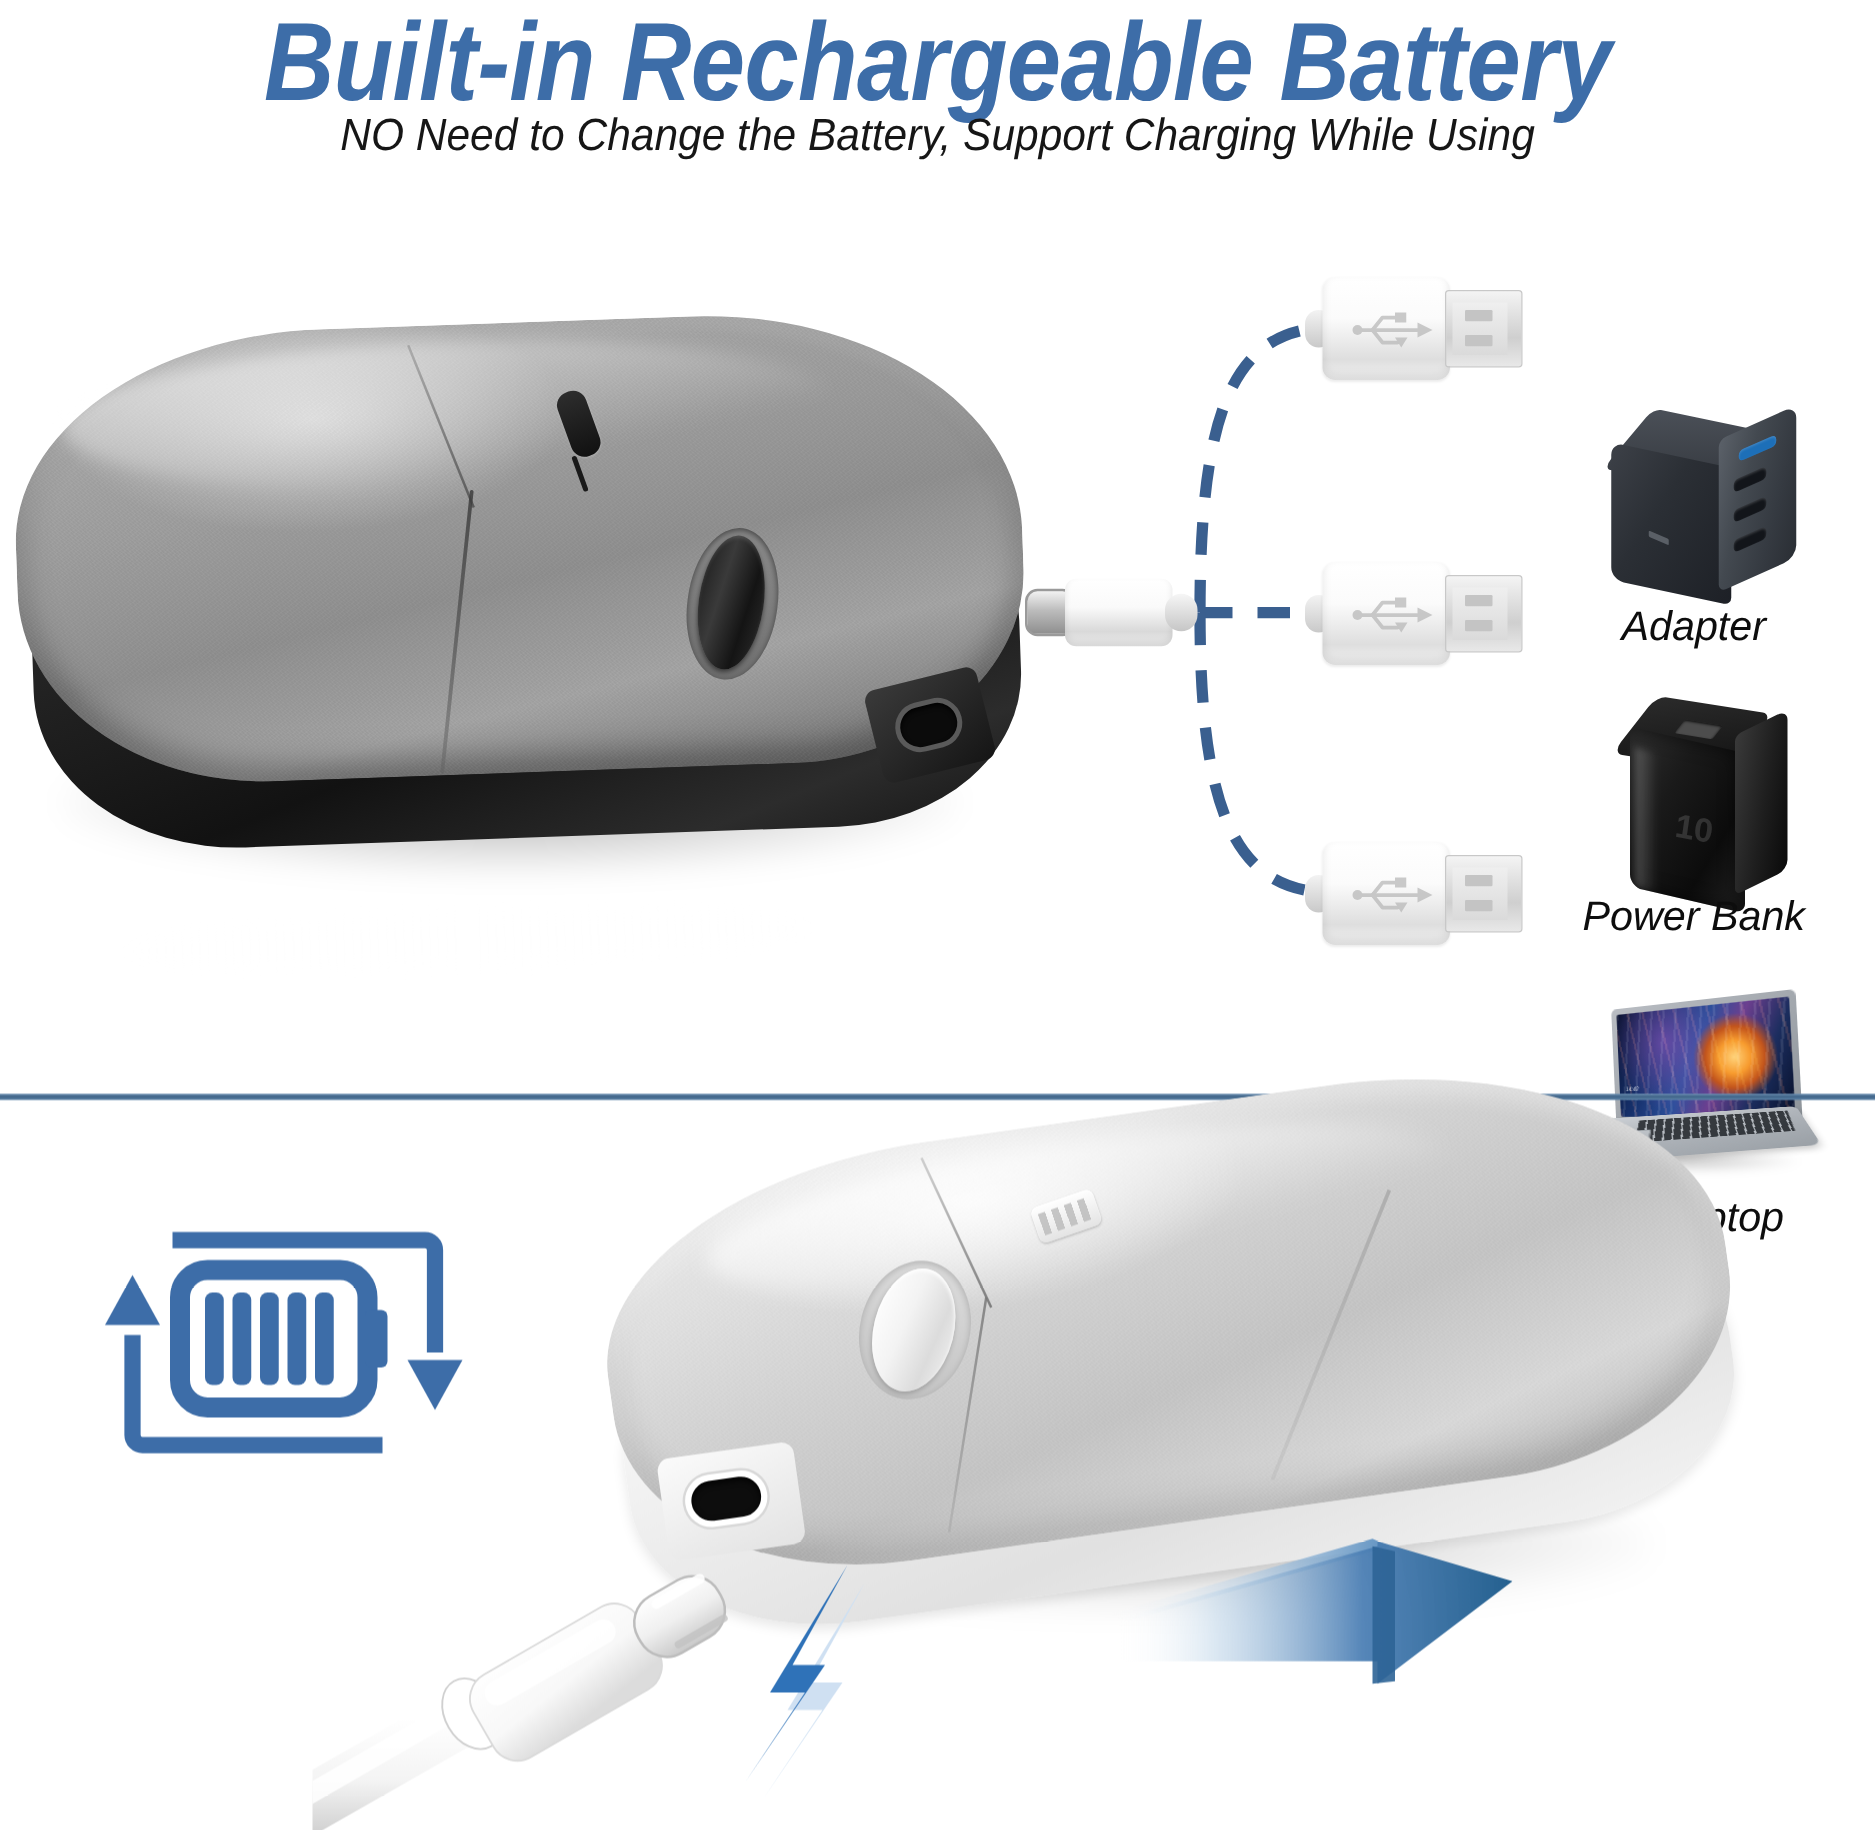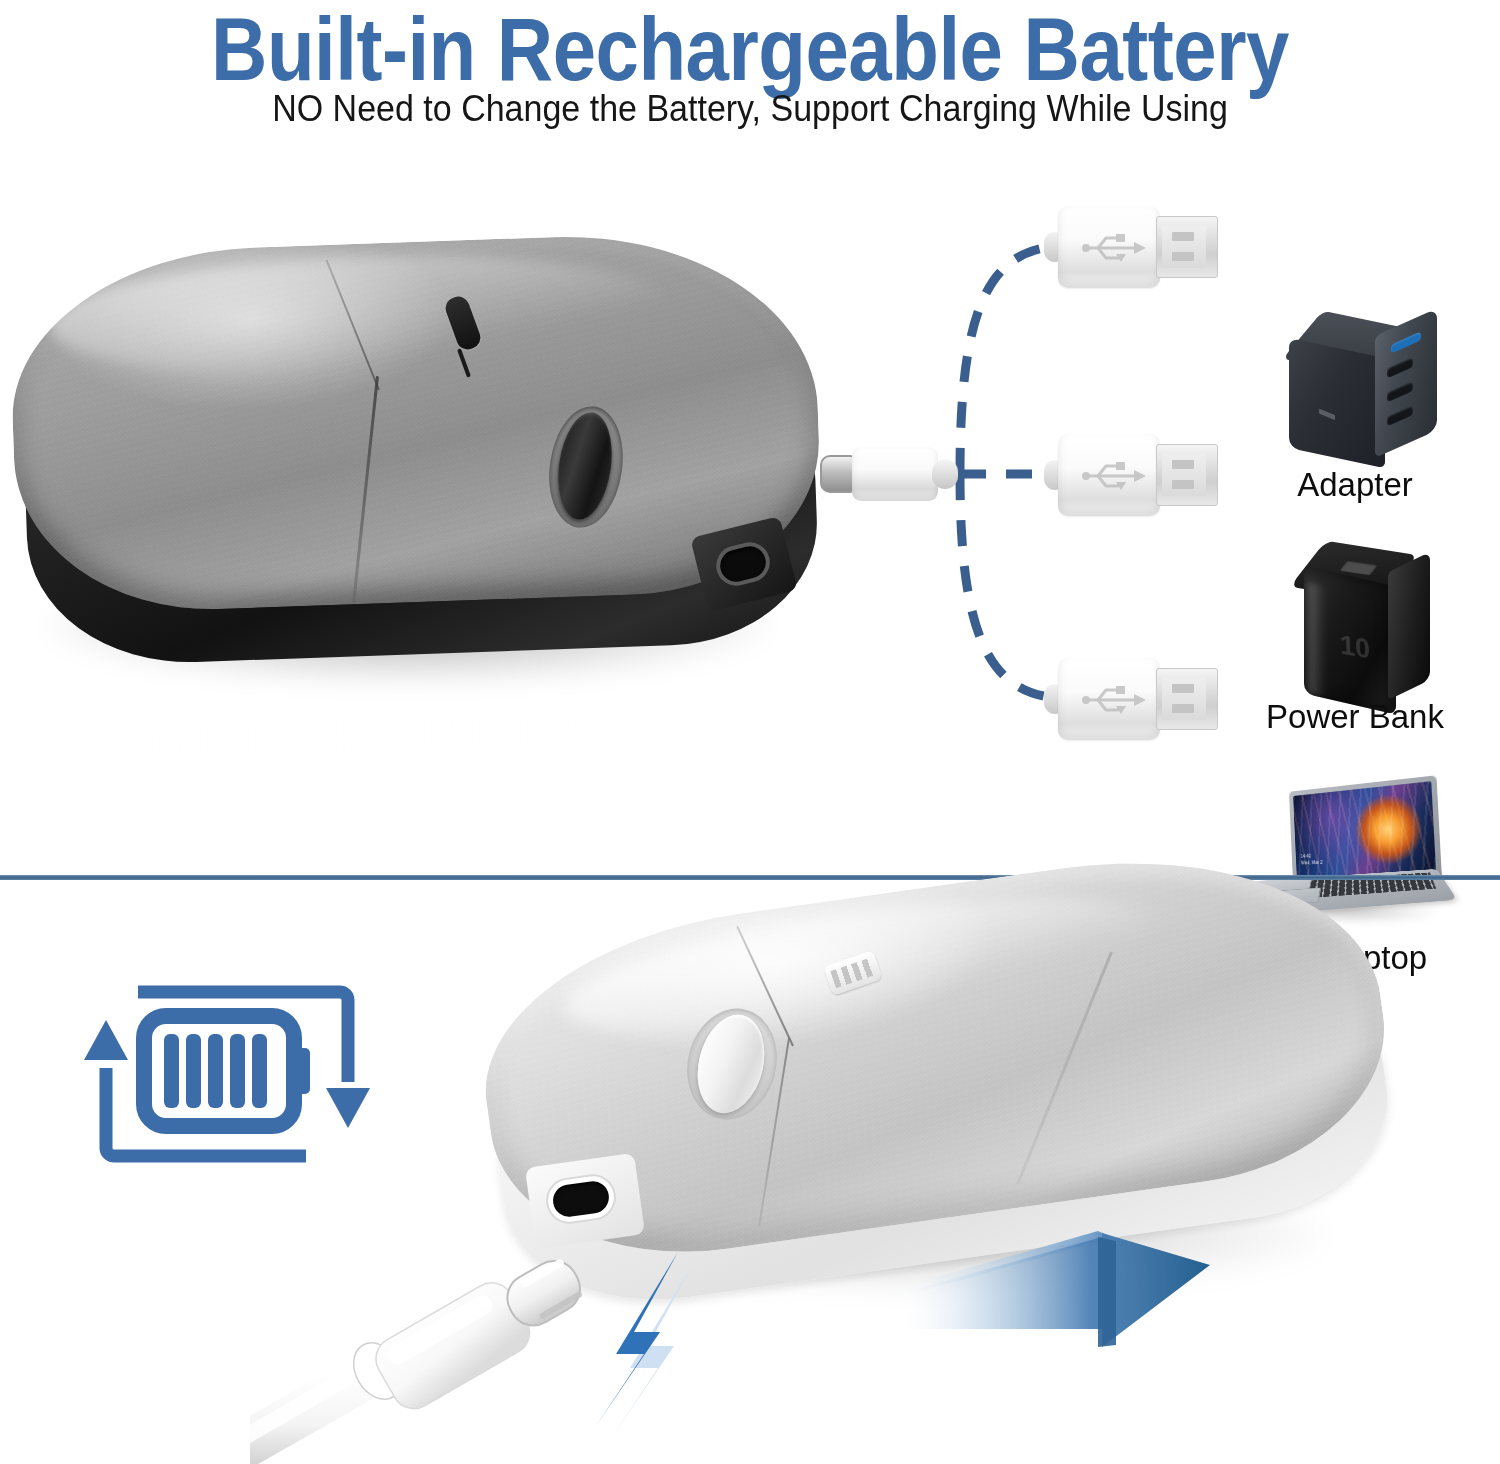--- a/index.html
+++ b/index.html
@@ -2,21 +2,21 @@
 <html><head>
 <meta charset="utf-8">
 <style>
   * { box-sizing: border-box; margin: 0; padding: 0; }
   html, body {
     width: 1500px; height: 1464px;
     background: #ffffff;
     font-family: "Liberation Sans", sans-serif;
     overflow: hidden;
   }
-  #page { position: relative; width: 1500px; height: 1144px; background: #fff; }
+  #page { position: relative; width: 1500px; height: 1144px; background: #fff; font-style: italic; }
 
   
   .hdr-title {
     position: absolute; left: 0; top: -2px; width: 1500px;
     text-align: center;
     font-size: 78px; font-weight: bold;
     letter-spacing: -0.5px;
     color: #3d6da8;
     font-family: "Liberation Sans", sans-serif;
     white-space: nowrap;
@@ -33,21 +33,21 @@
     transform-origin: top center;
   }
 
   
   .divider {
     position: absolute; left: 0; top: 875px; width: 1500px; height: 5px;
     background: linear-gradient(to bottom, #6f92b4 0%, #3f6387 45%, #5d84a8 100%);
   }
 
   
-  .panel-top { position: absolute; left: 0; top: 136px; width: 1500px; height: 739px; }
+  .panel-top { position: absolute; left: 0; top: 152px; width: 1500px; height: 739px; }
   .panel-bottom { position: absolute; left: 0; top: 880px; width: 1500px; height: 584px; }
 
   
   .mouse-top { position: absolute; left: 8px; top: 100px; width: 830px; height: 470px; }
   .mt-shadow {
     position: absolute; left: 40px; top: 330px; width: 720px; height: 120px;
     background: radial-gradient(ellipse at 50% 50%, rgba(0,0,0,0.30) 0%, rgba(0,0,0,0.10) 48%, rgba(0,0,0,0) 74%);
     filter: blur(10px);
   }
   

